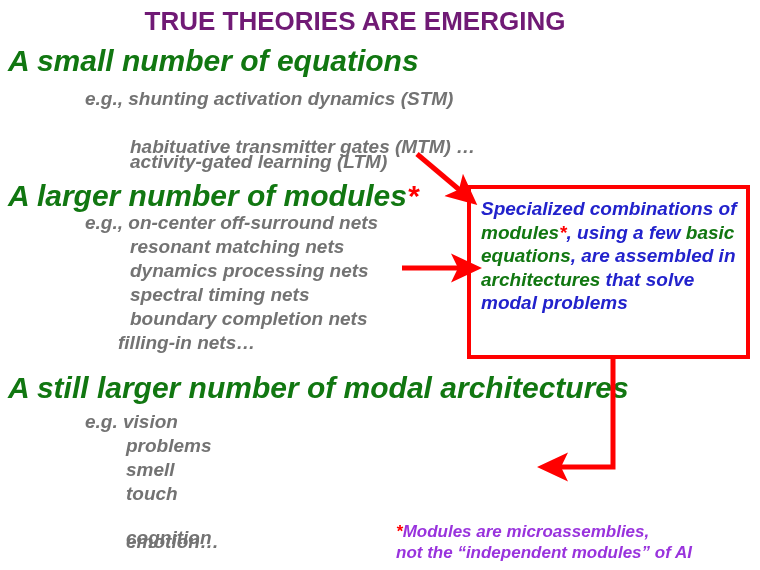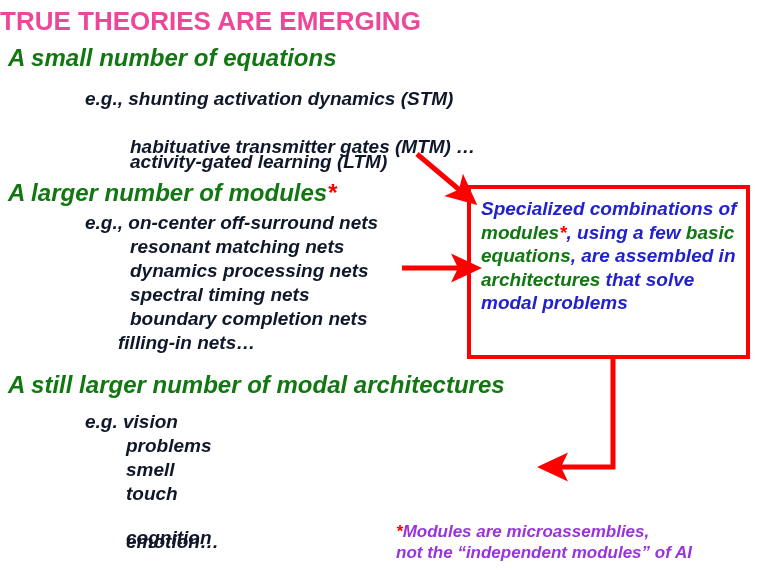--- a/index.html
+++ b/index.html
@@ -15,43 +15,43 @@
     width: 760px;
     height: 570px;
     background: #ffffff;
     overflow: hidden;
   }
   .title {
     position: absolute;
     left: 0;
     top: 6px;
     width: 710px;
-    text-align: left;
-    color: #ec4899;
+    text-align: center;
+    color: #701a75;
     font-weight: bold;
     font-size: 26px;
     letter-spacing: 0px;
     white-space: nowrap;
   }
   .heading {
     position: absolute;
     color: #117711;
     font-weight: bold;
     font-style: italic;
-    font-size: 24px;
+    font-size: 30px;
     white-space: nowrap;
   }
   .heading .star {
     color: #ff0000;
     font-style: italic;
     font-weight: bold;
   }
   .blue-line {
     position: absolute;
-    color: #0f172a;
+    color: #737373;
     font-weight: bold;
     font-style: italic;
     font-size: 19px;
     white-space: nowrap;
   }
   
   #callout-box {
     position: absolute;
     left: 467px;
     top: 185px;

